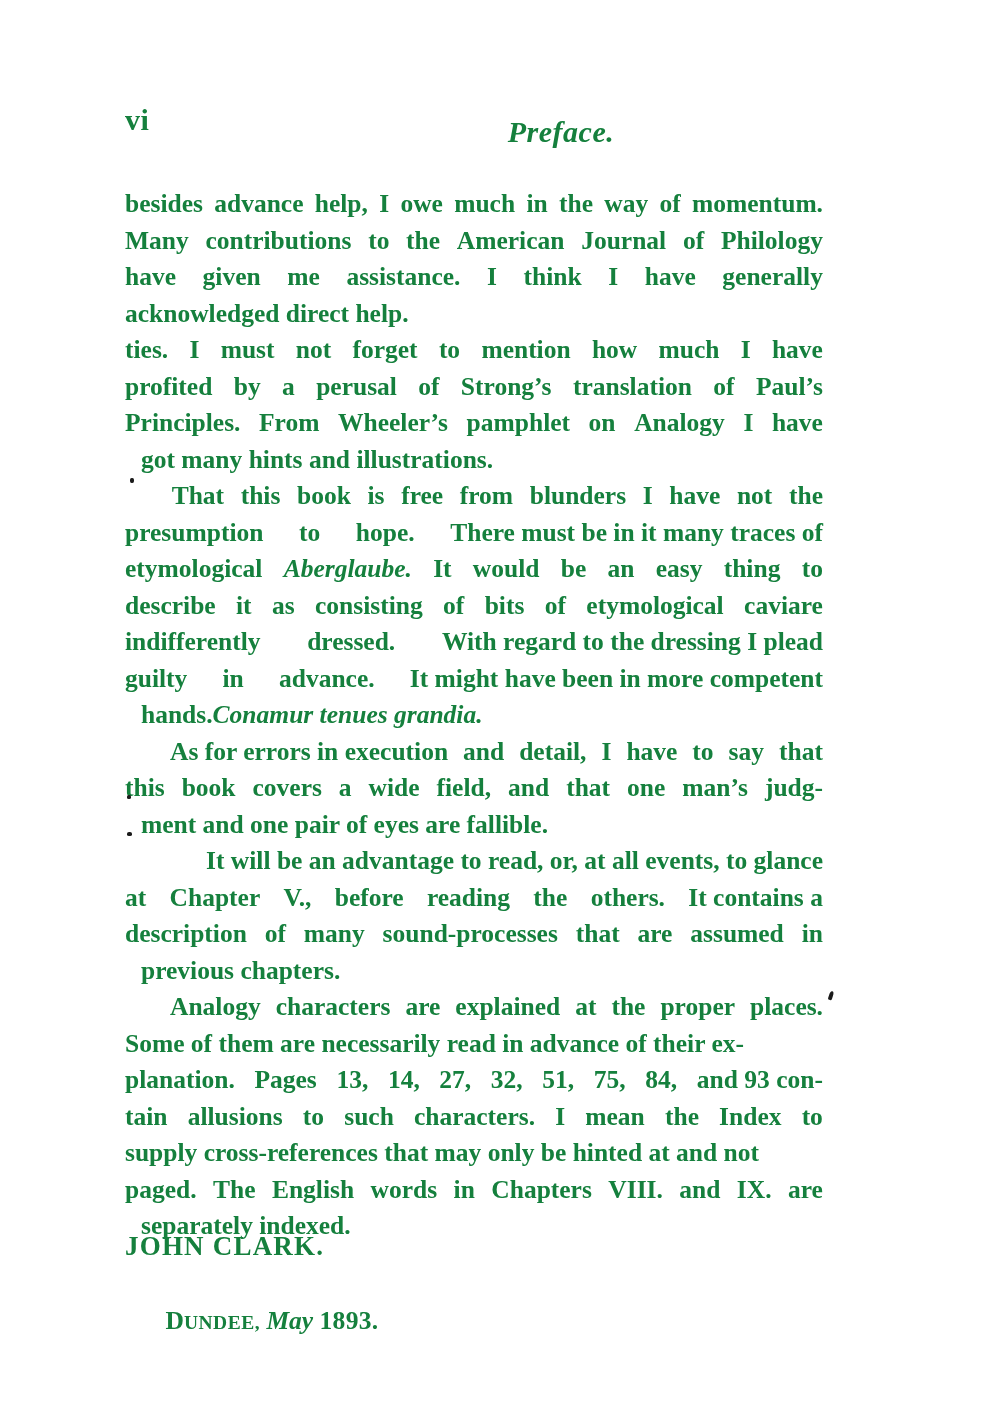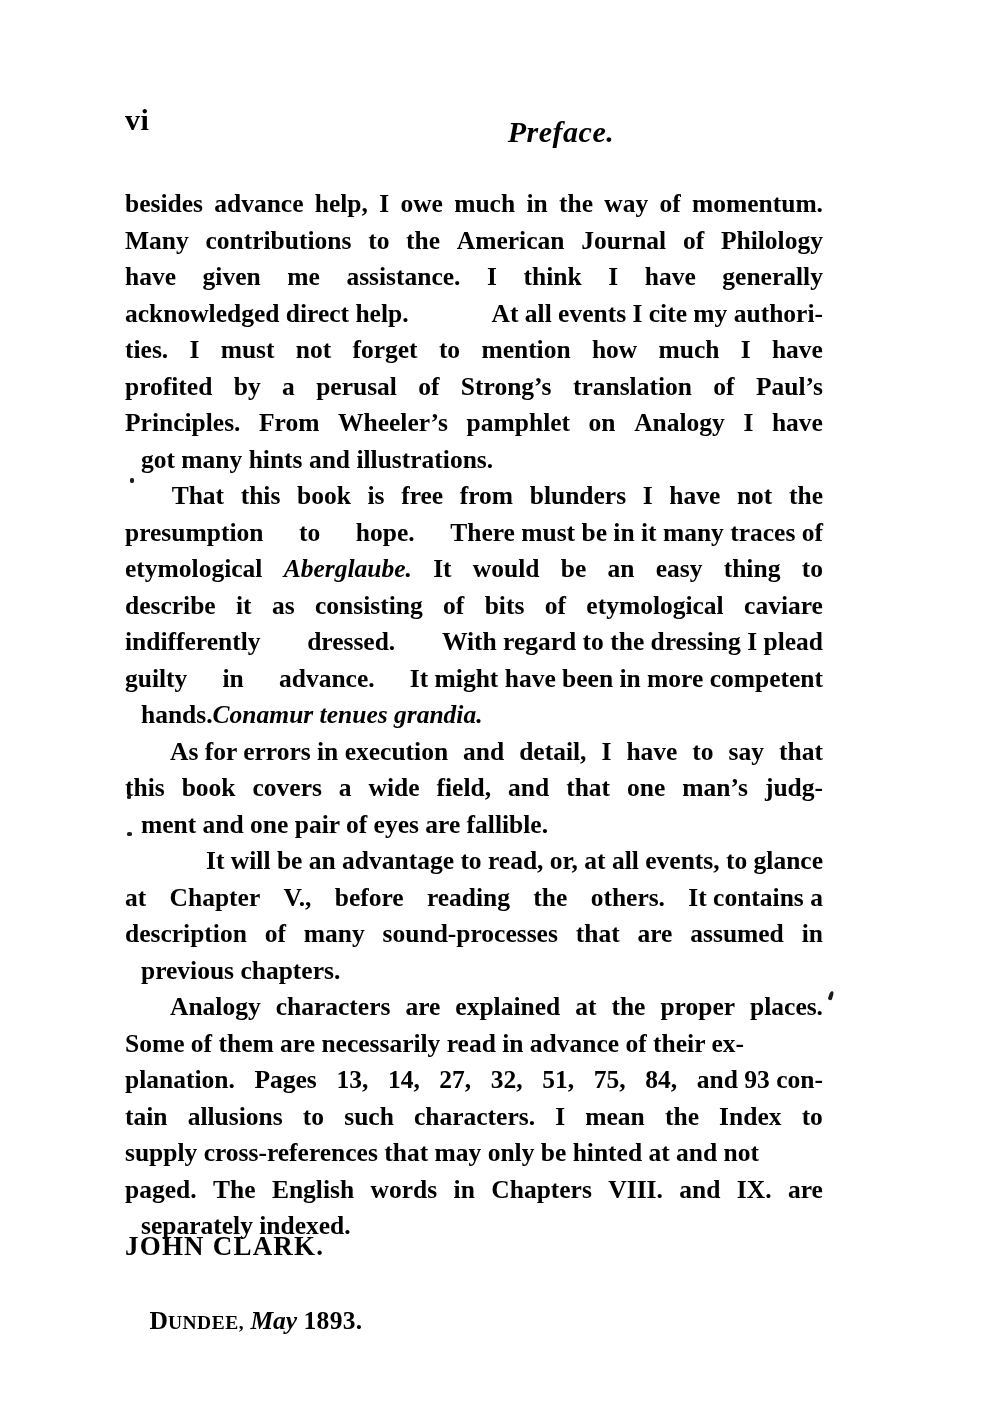--- a/index.html
+++ b/index.html
@@ -8,21 +8,21 @@
     padding: 0;
     background: #ffffff;
   }
   .page {
     position: relative;
     width: 908px;
     height: 1418px;
     background: #ffffff;
     overflow: hidden;
     font-family: "Liberation Serif", "DejaVu Serif", serif;
-    color: #000000;
+    color: #15803d;
     -webkit-font-smoothing: none;
   }
 
   
   .running-head {
     position: absolute;
     left: 125px;
     top: 103px;
     width: 700px;
     height: 46px;
@@ -103,21 +103,21 @@
     width: 698px;
     text-align: left;
     font-size: 27px;
     font-weight: 700;
     letter-spacing: 1.2px;
     padding-right: 28px;
     box-sizing: border-box;
   }
   .dateline {
     position: absolute;
-    left: 124px;
+    left: 140px;
     top: 1276px;
     font-size: 25.5px;
     font-weight: 700;
     white-space: pre;
   }
   .dateline .yr { letter-spacing: 0.3px; }
 
   
   .speck {
     position: absolute;
@@ -141,21 +141,21 @@
   <div class="running-head">
     <div class="folio">vi</div>
     <div class="head-title">Preface.</div>
   </div>
 
   <div class="textblock">
       <div class="para">
         <div class="line justify"><span class="w">besides</span><span class="w">advance</span><span class="w">help,</span><span class="w">I</span><span class="w">owe</span><span class="w">much</span><span class="w">in</span><span class="w">the</span><span class="w">way</span><span class="w">of</span><span class="w">momentum.</span></div>
         <div class="line justify"><span class="w">Many</span><span class="w">contributions</span><span class="w">to</span><span class="w">the</span><span class="w">American</span><span class="w">Journal</span><span class="w">of</span><span class="w">Philology</span></div>
         <div class="line justify"><span class="w">have</span><span class="w">given</span><span class="w">me</span><span class="w">assistance.</span><span class="w">I</span><span class="w">think</span><span class="w">I</span><span class="w">have</span><span class="w">generally</span></div>
-        <div class="line justify"><span class="w">acknowledged direct help.</span><span class="w">At all events I cite my authori-</span></div>
+        <div class="line justify"><span class="w">acknowledged direct help.</span></div>
         <div class="line justify"><span class="w">ties.</span><span class="w">I</span><span class="w">must</span><span class="w">not</span><span class="w">forget</span><span class="w">to</span><span class="w">mention</span><span class="w">how</span><span class="w">much</span><span class="w">I</span><span class="w">have</span></div>
         <div class="line justify"><span class="w">profited</span><span class="w">by</span><span class="w">a</span><span class="w">perusal</span><span class="w">of</span><span class="w">Strong’s</span><span class="w">translation</span><span class="w">of</span><span class="w">Paul’s</span></div>
         <div class="line justify"><span class="w">Principles.</span><span class="w">From</span><span class="w">Wheeler’s</span><span class="w">pamphlet</span><span class="w">on</span><span class="w">Analogy</span><span class="w">I</span><span class="w">have</span></div>
         <div class="line last"><span class="w">got many hints and illustrations.</span></div>
       </div>
       <div class="para">
         <div class="line justify indent"><span class="w">That</span><span class="w">this</span><span class="w">book</span><span class="w">is</span><span class="w">free</span><span class="w">from</span><span class="w">blunders</span><span class="w">I</span><span class="w">have</span><span class="w">not</span><span class="w">the</span></div>
         <div class="line justify"><span class="w">presumption</span><span class="w">to</span><span class="w">hope.</span><span class="w">There must be in it many traces of</span></div>
         <div class="line justify"><span class="w">etymological</span><span class="w it">Aberglaube.</span><span class="w">It</span><span class="w">would</span><span class="w">be</span><span class="w">an</span><span class="w">easy</span><span class="w">thing</span><span class="w">to</span></div>
         <div class="line justify"><span class="w">describe</span><span class="w">it</span><span class="w">as</span><span class="w">consisting</span><span class="w">of</span><span class="w">bits</span><span class="w">of</span><span class="w">etymological</span><span class="w">caviare</span></div>

